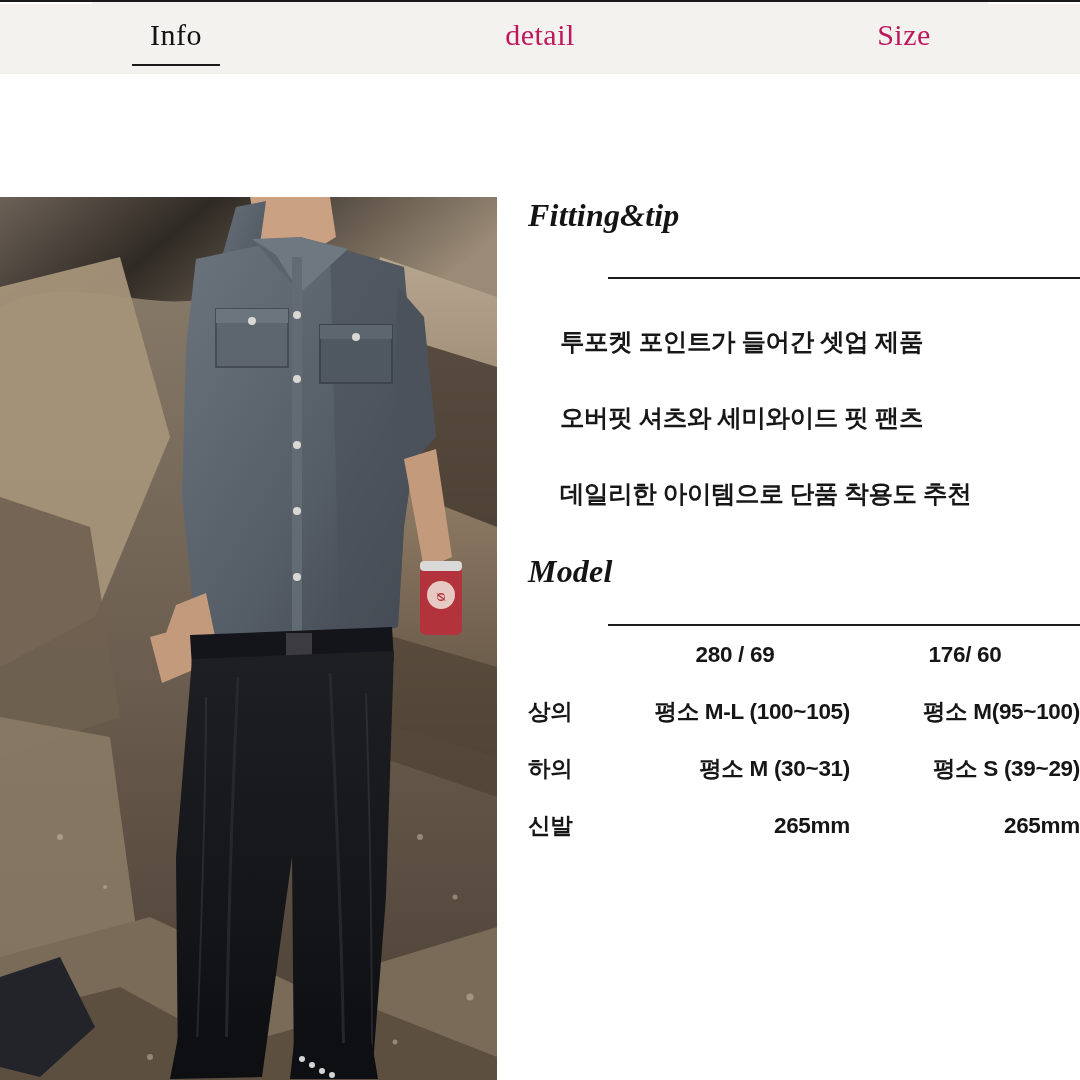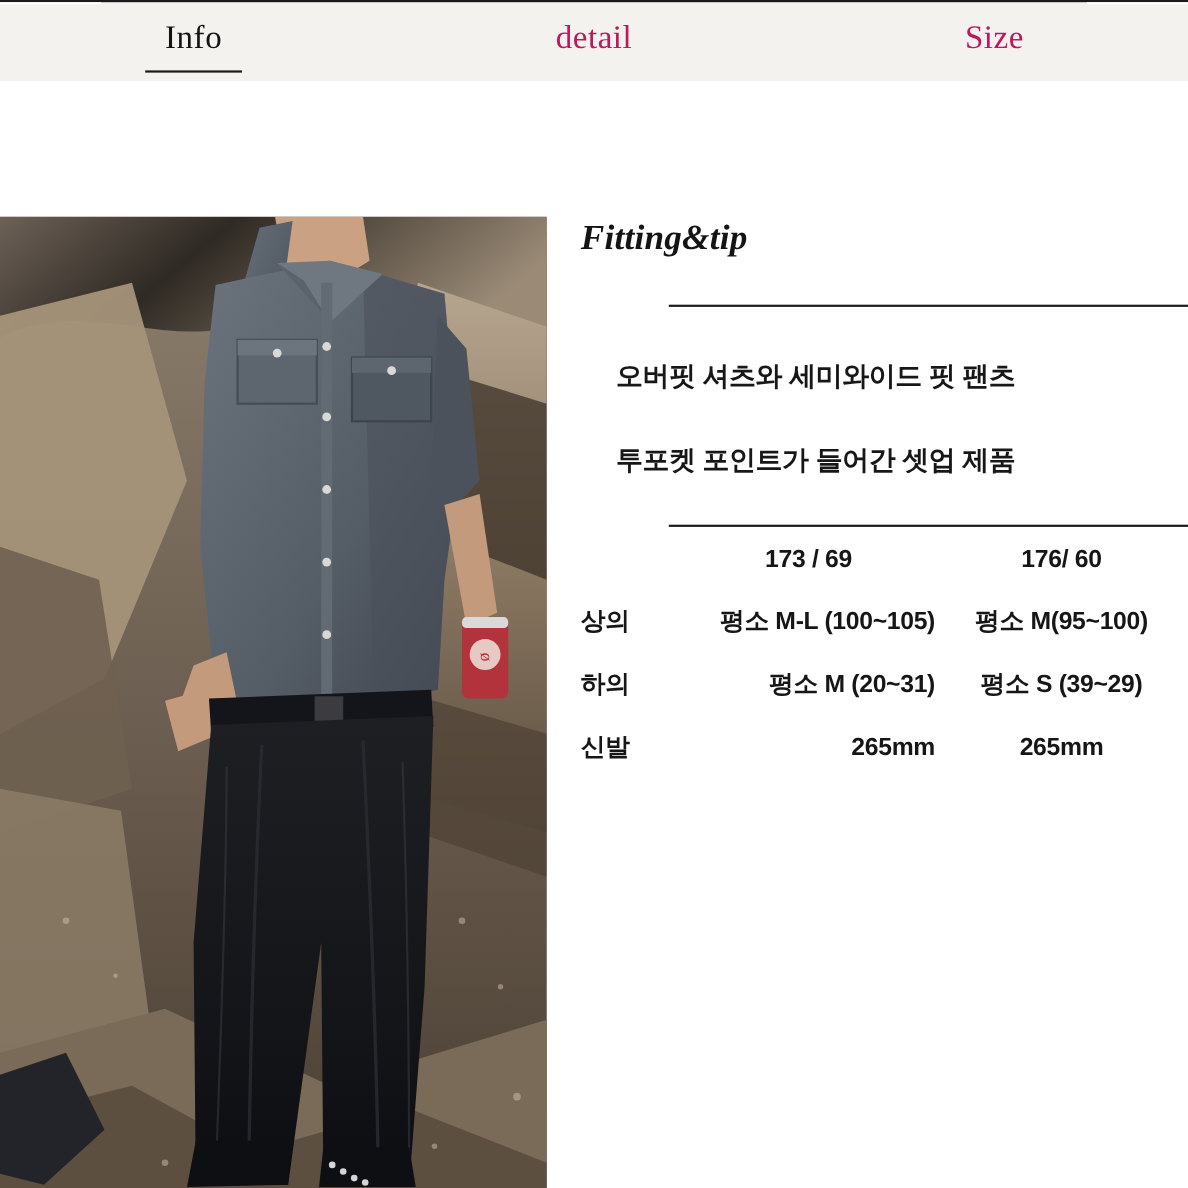--- a/index.html
+++ b/index.html
@@ -150,21 +150,21 @@
     letter-spacing: -0.3px;
     white-space: nowrap;
   }
   td.lbl {
     width: 92px;
     text-align: left;
     padding-left: 6px;
     margin-left: 16px;
   }
   td.colA { width: 230px; text-align: right; padding-left: 16px; }
-  td.colB { width: 230px; text-align: center; padding-left: 28px; }
+  td.colB { width: 230px; text-align: right; padding-left: 28px; }
   tr.hdr td { text-align: center; }
   tr.hdr td.colA { text-align: center; padding-left: 0; }
   tr.hdr td.colB { text-align: center; padding-left: 0; }
 </style>
 </head>
 <body>
 
 <div id="page">
 
   <div id="tabbar">
@@ -312,41 +312,43 @@
         </g>
       </svg>
     </div>
 
     <div id="right">
 
       <div class="heading">Fitting&amp;tip</div>
       <div class="rule" style="margin-top:43px;"></div>
 
       <div class="fit-list">
+        <div class="line">투포켓 포인트가 들어간 셋업 제품</div>
         <div class="line">오버핏 셔츠와 세미와이드 핏 팬츠</div>
-        <div class="line">투포켓 포인트가 들어간 셋업 제품</div>
+        <div class="line">데일리한 아이템으로 단품 착용도 추천</div>
       </div>
 
+      <div class="heading" id="model-head">Model</div>
       <div class="rule" id="model-rule"></div>
 
       <table id="model-table">
         <tbody>
           <tr class="hdr">
             <td class="lbl"></td>
-            <td class="colA">173 / 69</td>
+            <td class="colA">280 / 69</td>
             <td class="colB">176/ 60</td>
           </tr>
           <tr>
             <td class="lbl">상의</td>
             <td class="colA">평소 M-L (100~105)</td>
             <td class="colB">평소 M(95~100)</td>
           </tr>
           <tr>
             <td class="lbl">하의</td>
-            <td class="colA">평소 M (20~31)</td>
+            <td class="colA">평소 M (30~31)</td>
             <td class="colB">평소 S (39~29)</td>
           </tr>
           <tr>
             <td class="lbl">신발</td>
             <td class="colA">265mm</td>
             <td class="colB">265mm</td>
           </tr>
         </tbody>
       </table>
 

